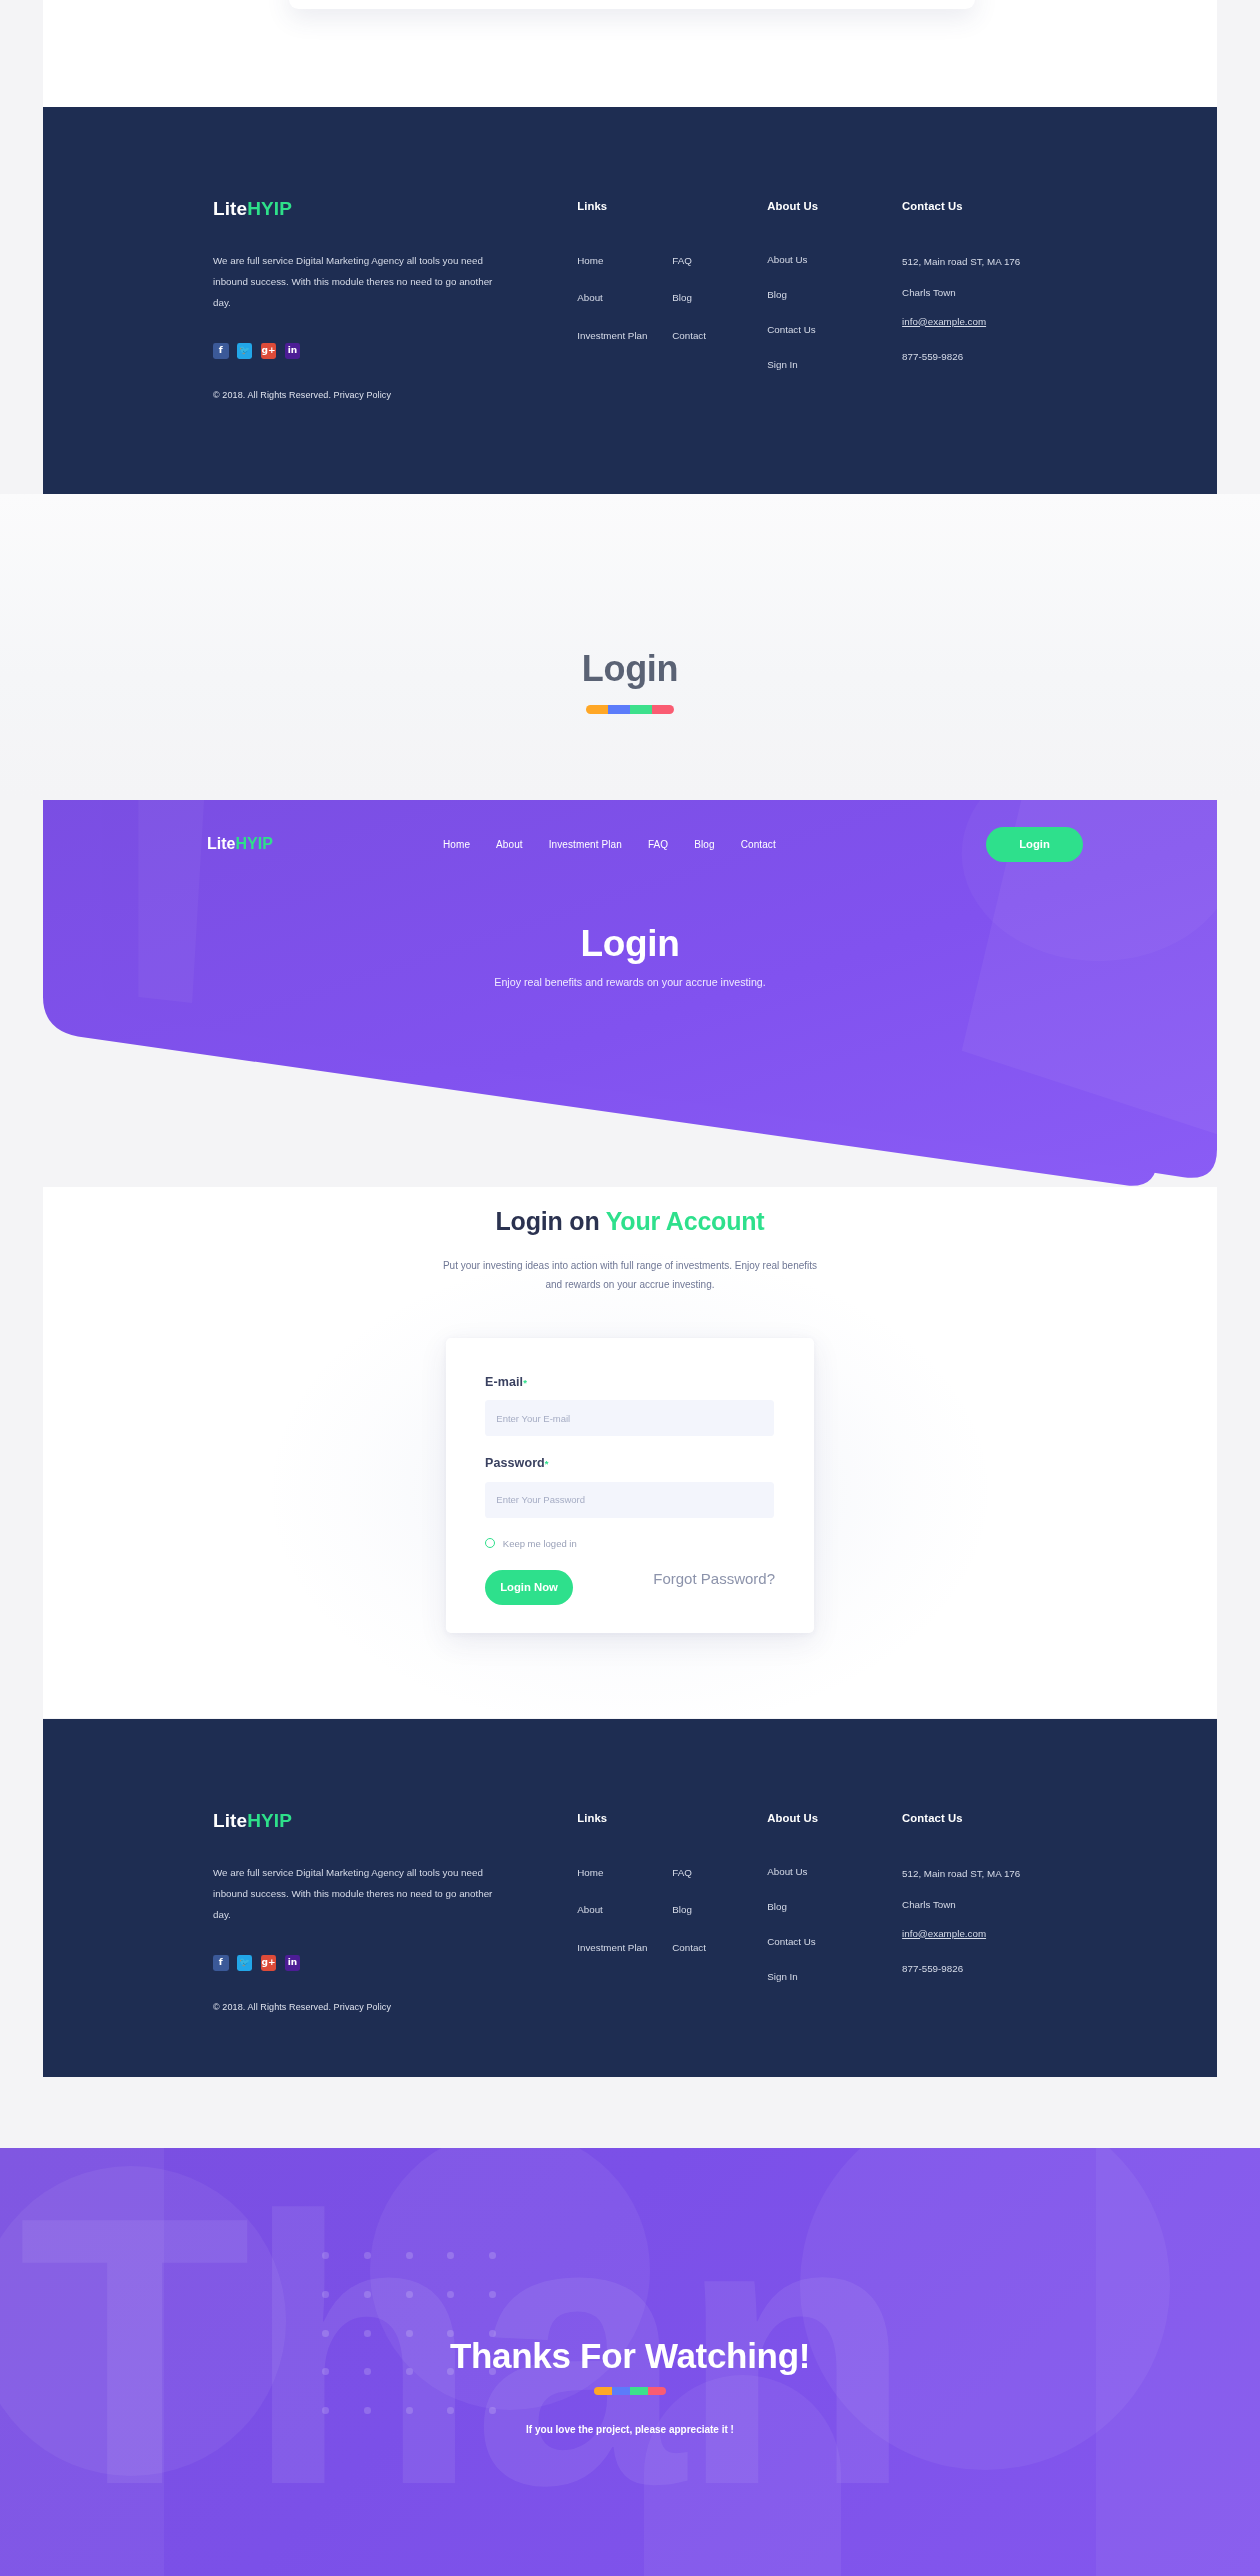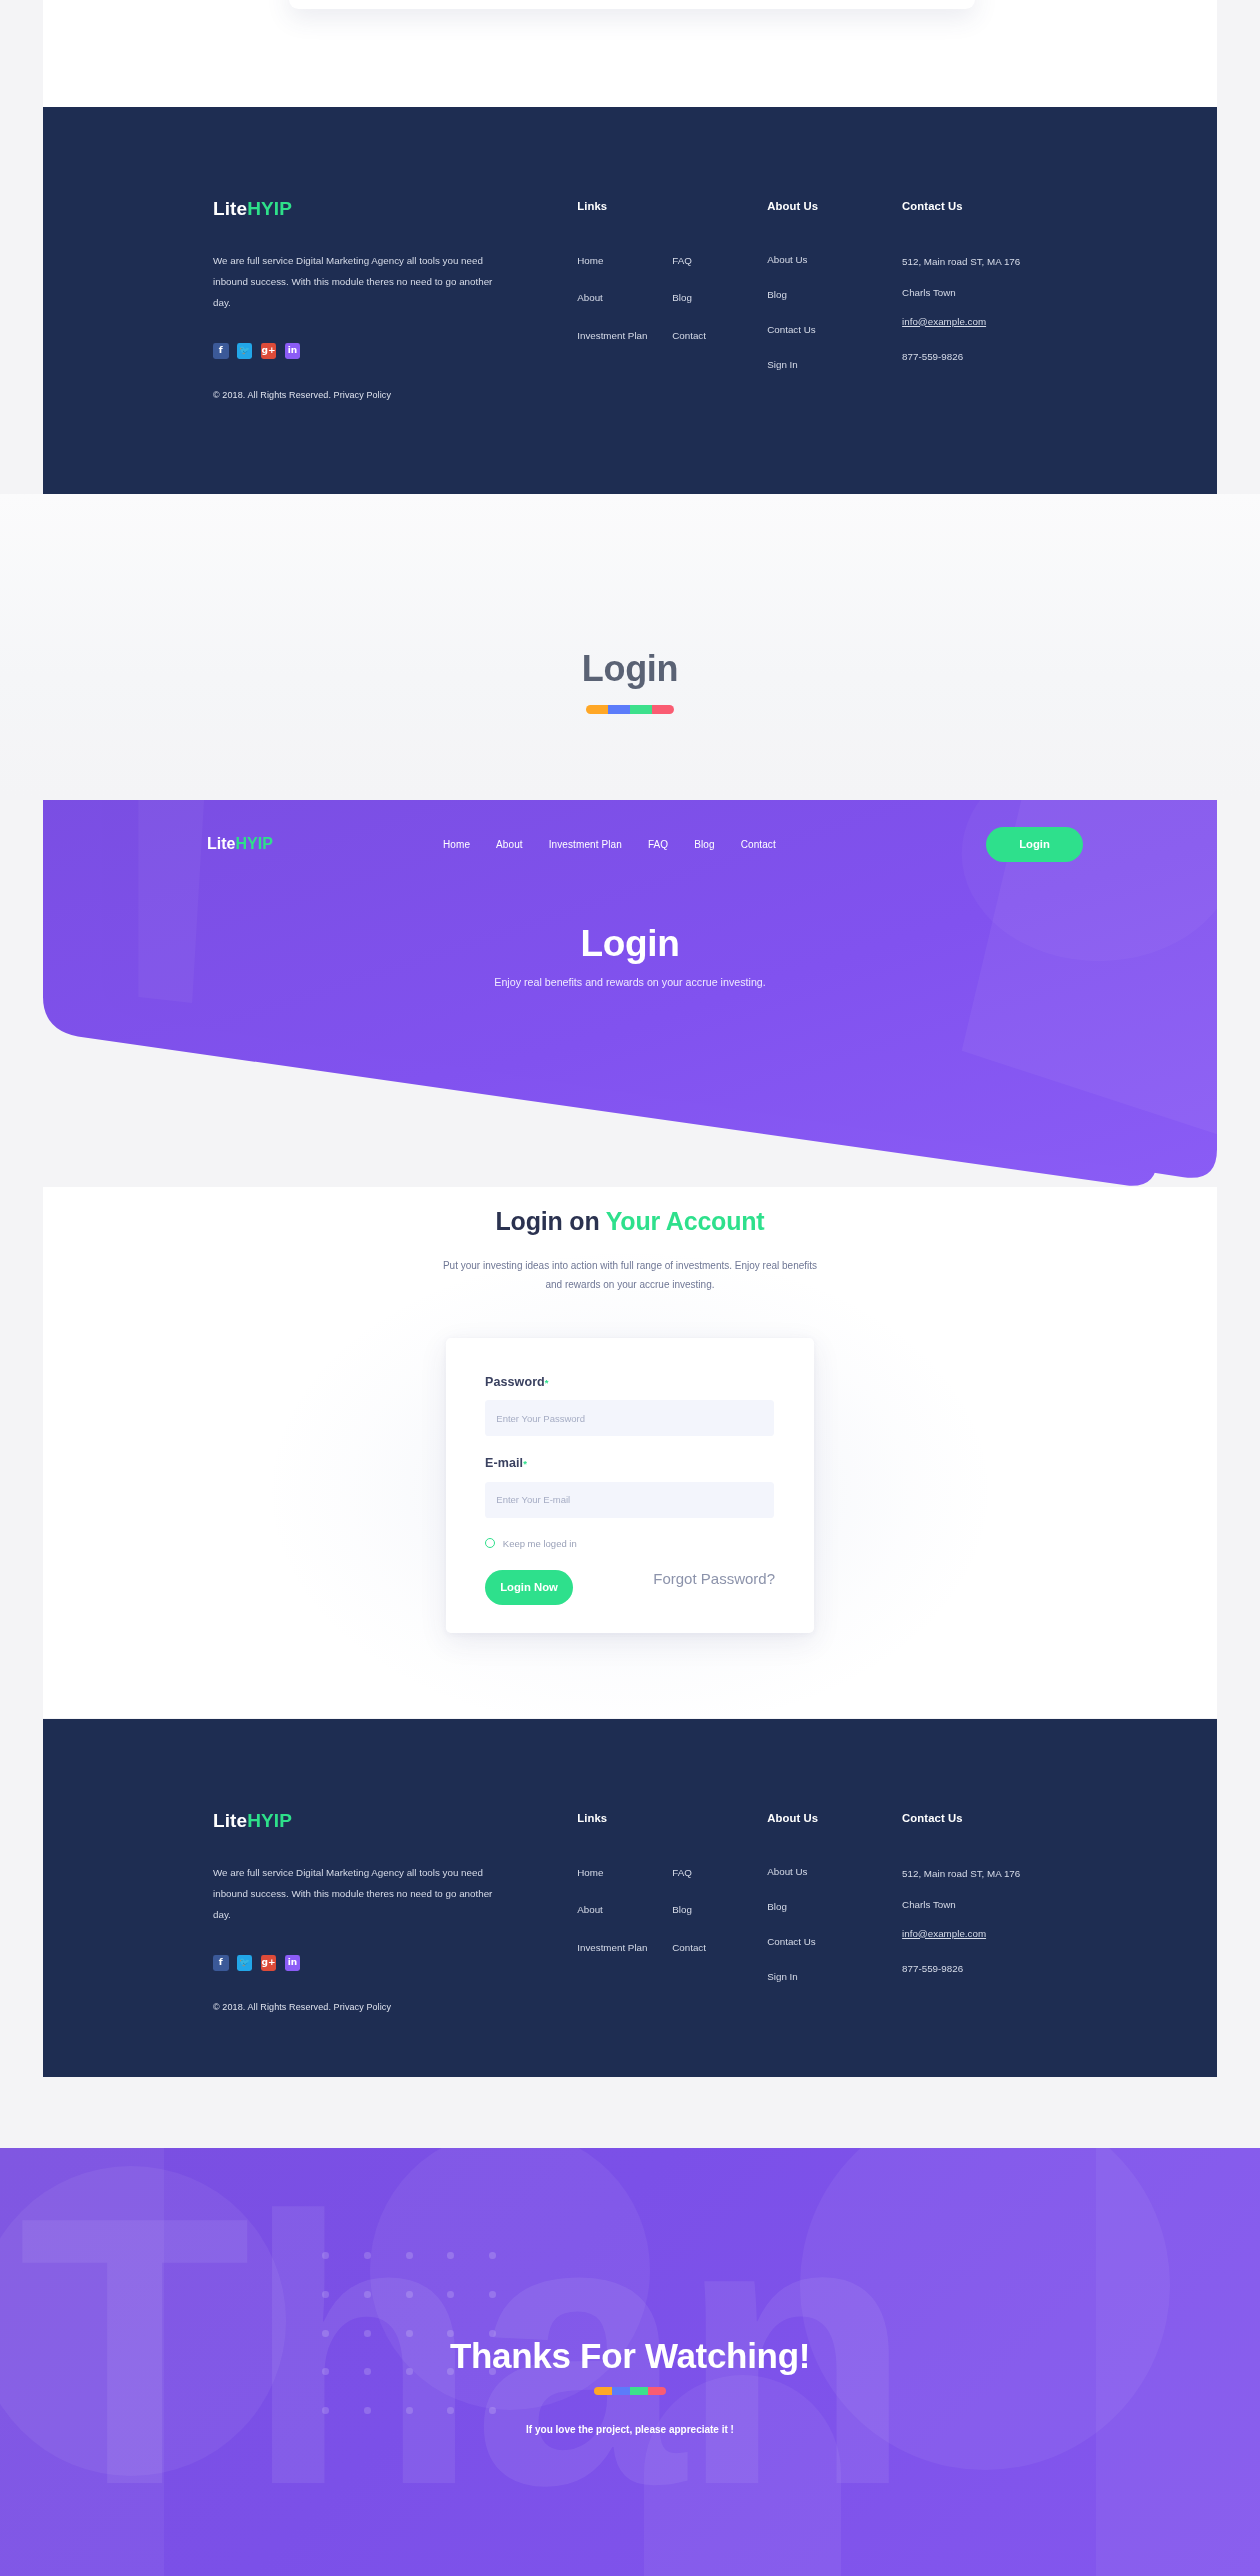--- a/index.html
+++ b/index.html
@@ -48,21 +48,21 @@
   .f-social{ margin-top:30px; display:flex; gap:8.4px; }
   .f-social .s-ico{
     width:15.5px;height:15.5px;border-radius:2.4px;
     display:flex;align-items:center;justify-content:center;
     color:#fff;font-size:9px;font-weight:700;line-height:1;
     font-family:"DejaVu Sans", sans-serif;
   }
   .s-fb{ background:#3b5998; }
   .s-tw{ background:#22a6e8; }
   .s-gp{ background:#dd4b39; font-size:7.8px; }
-  .s-in{ background:#8b5cf6; font-size:7.2px; }
+  .s-in{ background:#4c1d95; font-size:7.2px; }
   .f-copy{ margin-top:31px; font-size:9px; color:#dfe3ee; letter-spacing:0.1px;}
 
   .f-col{ padding-top:1.2px; }
   .f-col-title{ font-size:11.3px; font-weight:600; color:#fff; margin-bottom:42px; letter-spacing:0.1px;}
   .f-links{ display:flex; }
   .f-links ul{ list-style:none; width:95px; }
   .f-links li{ font-size:9.8px; color:#d6dbe8; margin-bottom:24px; line-height:1.35; }
   .f-links.two ul{ width:95px; }
   .f-col.links{ width:191px; }
   .f-col.about{ width:137px; }
@@ -333,30 +333,30 @@
   <span>Login on </span><span class="green">Your Account</span>
 </div>
 <div id="account-sub">
   <span>Put your investing ideas into action with full range of  investments. Enjoy real benefits</span>
   <span>and rewards on your accrue investing.</span>
 </div>
 
 <div id="login-card">
   <div class="field-block">
     <div class="field-label">
-      <span>Password</span><span class="req">*</span>
-    </div>
-    <input class="field-input" type="password" placeholder="Enter Your Password" style="">
+      <span>E-mail</span><span class="req">*</span>
+    </div>
+    <input class="field-input" type="text" placeholder="Enter Your E-mail" style="">
   </div>
 
   <div class="field-block">
     <div class="field-label">
-      <span>E-mail</span><span class="req">*</span>
-    </div>
-    <input class="field-input" type="text" placeholder="Enter Your E-mail" style="">
+      <span>Password</span><span class="req">*</span>
+    </div>
+    <input class="field-input" type="password" placeholder="Enter Your Password" style="">
   </div>
 
   <div id="keep-row">
     <span id="keep-radio"></span>
     <span id="keep-label">Keep me loged in</span>
   </div>
 
   <div id="action-row">
     <button id="login-now-btn">Login Now</button>
     <a id="forgot-link" href="#">Forgot Password?</a>

